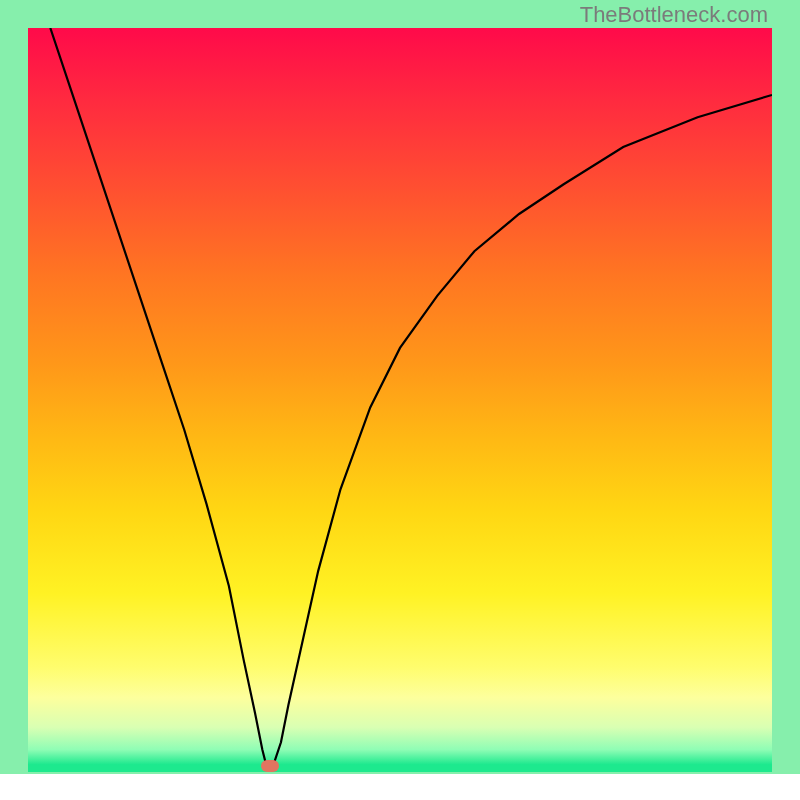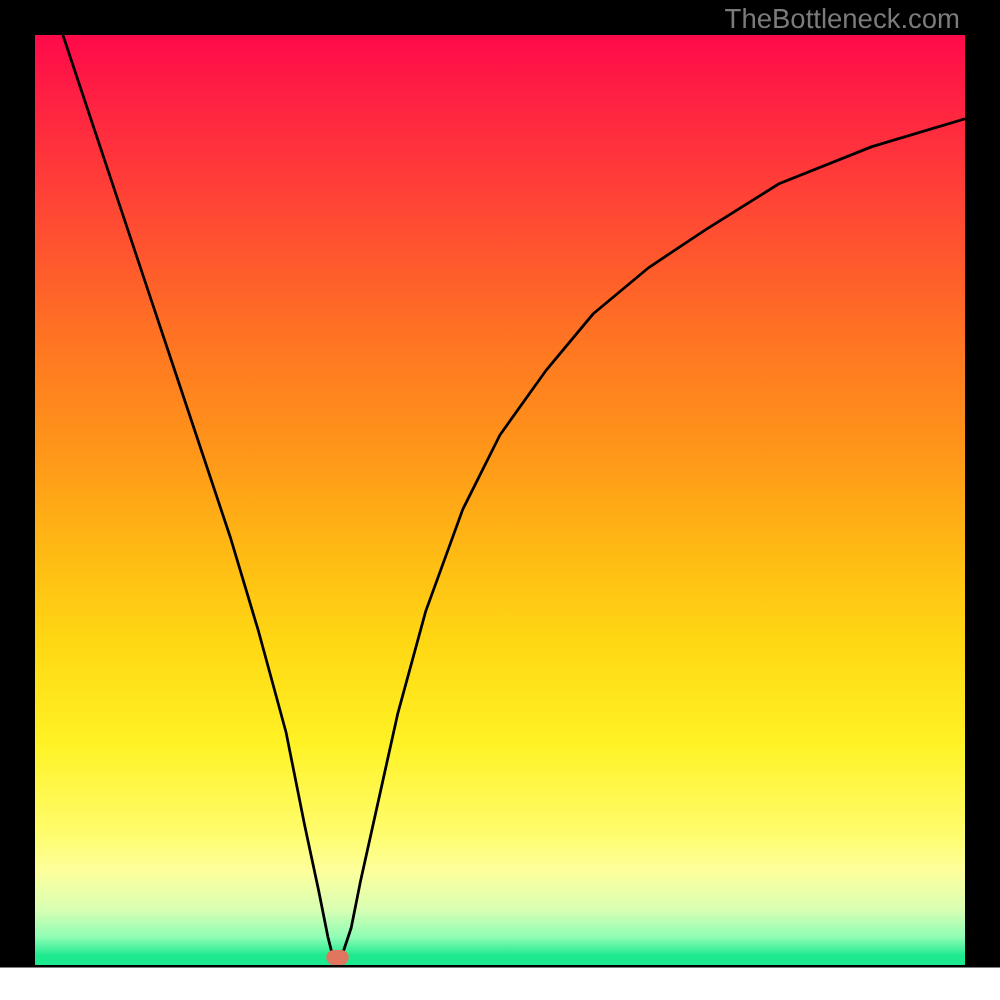--- a/index.html
+++ b/index.html
@@ -1,20 +1,20 @@
 <!DOCTYPE html>
 <html><head>
 <meta charset="utf-8">
 <style>
   * { margin: 0; padding: 0; box-sizing: border-box; }
   html, body { width: 800px; height: 800px; overflow: hidden; }
   .outer {
     width: 800px;
     height: 774px;
-    background: #000000;
+    background: #86efac;
     position: relative;
   }
   .plot {
     position: absolute;
     left: 28px;
     top: 28px;
     width: 744px;
     height: 744px;
     background: linear-gradient(to bottom,
       #ff0a4a 0%,

